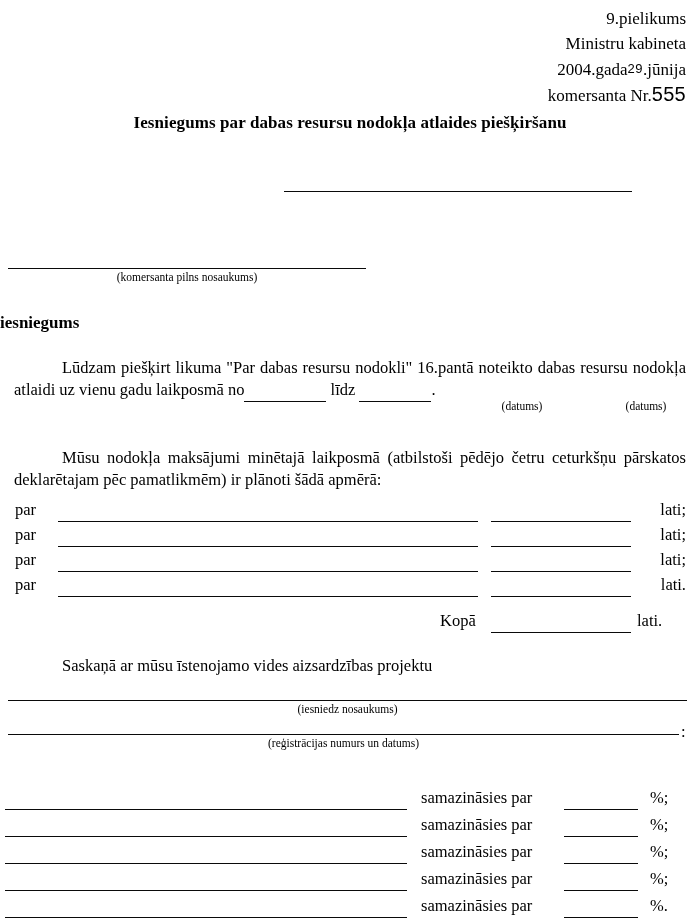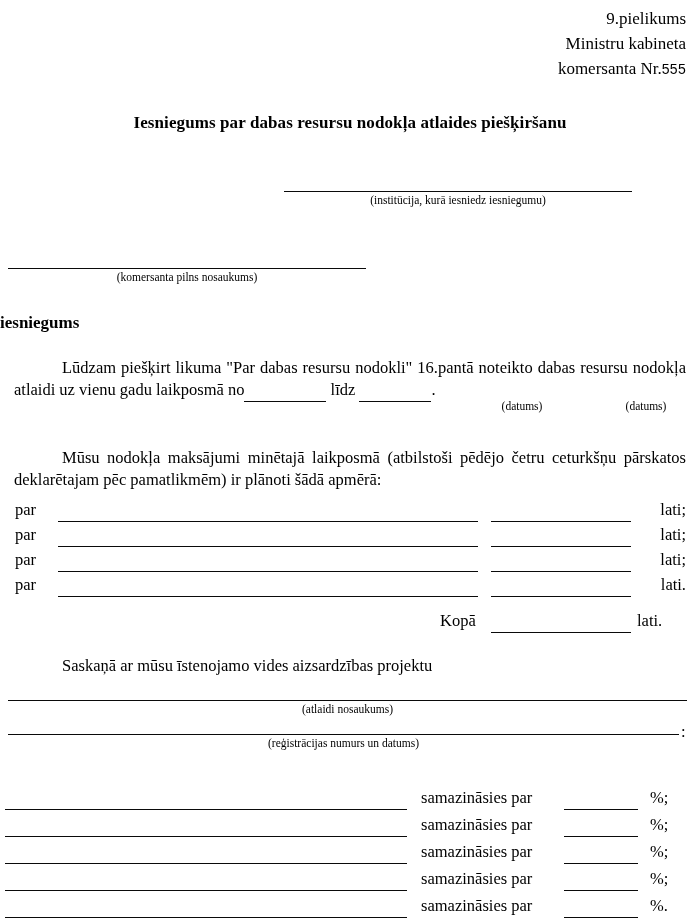--- a/index.html
+++ b/index.html
@@ -34,21 +34,21 @@
   }
   .doc-header .hline { display: block; }
   .stamped {
     font-family: "Liberation Sans", "DejaVu Sans", sans-serif;
     font-size: 13px;
     vertical-align: 2px;
     letter-spacing: 0.5px;
   }
   .stamped-num {
     font-family: "Liberation Sans", "DejaVu Sans", sans-serif;
-    font-size: 14px;
+    font-size: 20px;
     letter-spacing: 0.3px;
     margin-top: 40px;
   }
 
   
   .doc-title {
     position: absolute;
     top: 113px;
     left: 0;
     width: 700px;
@@ -162,27 +162,27 @@
   }
 </style>
 </head>
 <body>
 
 <div class="page">
 
   <div class="doc-header">
     <span class="hline">9.pielikums</span>
     <span class="hline">Ministru kabineta</span>
+    <span class="hline"><span>2004.gada</span><span class="stamped">29</span><span>.jūnija</span></span>
     <span class="hline"><span>komersanta Nr.</span><span class="stamped-num">555</span></span>
   </div>
 
   <div class="doc-title">Iesniegums par dabas resursu nodokļa atlaides piešķiršanu</div>
 
   <div class="rule" style="left:284px; top:191px; width:348px;"></div>
-  <div class="caption" style="left:284px; top:194px; width:348px;">(institūcija, kurā iesniedz iesniegumu)</div>
 
   <div class="rule" style="left:8px; top:268px; width:358px;"></div>
   <div class="caption" style="left:8px; top:271px; width:358px;">(komersanta pilns nosaukums)</div>
 
   <div class="section-heading">iesniegums</div>
 
   <div class="para j" style="left:14px; top:357px; width:672px;">
     <span class="indent"></span><span>Lūdzam piešķirt likuma "Par dabas resursu nodokli" 16.pantā noteikto dabas resursu nodokļa atlaidi uz vienu gadu laikposmā no</span><span class="inline-blank" style="width:82px;">&nbsp;</span>&nbsp;<span>līdz</span>&nbsp;<span class="inline-blank" style="width:72px;">&nbsp;</span><span>.</span>
   </div>
   <div class="caption" style="left:480px; top:400px; width:84px;">(datums)</div>
@@ -224,21 +224,21 @@
     <span class="tlbl">Kopā</span>
     <span class="tunit">lati.</span>
   </div>
   <div class="rule" style="left:491px; top:632px; width:140px;"></div>
 
   <div class="para" style="left:14px; top:655px; width:672px;">
     <span class="indent"></span><span>Saskaņā ar mūsu īstenojamo vides aizsardzības projektu</span>
   </div>
 
   <div class="rule" style="left:8px; top:700px; width:679px;"></div>
-  <div class="caption" style="left:8px; top:703px; width:679px;">(atlaidi nosaukums)</div>
+  <div class="caption" style="left:8px; top:703px; width:679px;">(iesniedz nosaukums)</div>
 
   <div class="rule" style="left:8px; top:734px; width:671px;"></div>
   <div class="caption" style="left:8px; top:737px; width:671px;">(reģistrācijas numurs un datums)</div>
   <div class="colon-mark" style="left:681px; top:722px;">:</div>
 
   <div class="pct-row" style="top:788px;">
     <span class="plbl">samazināsies par</span>
     <span class="punit">%;</span>
   </div>
   <div class="rule" style="left:5px; top:809px; width:402px;"></div>

